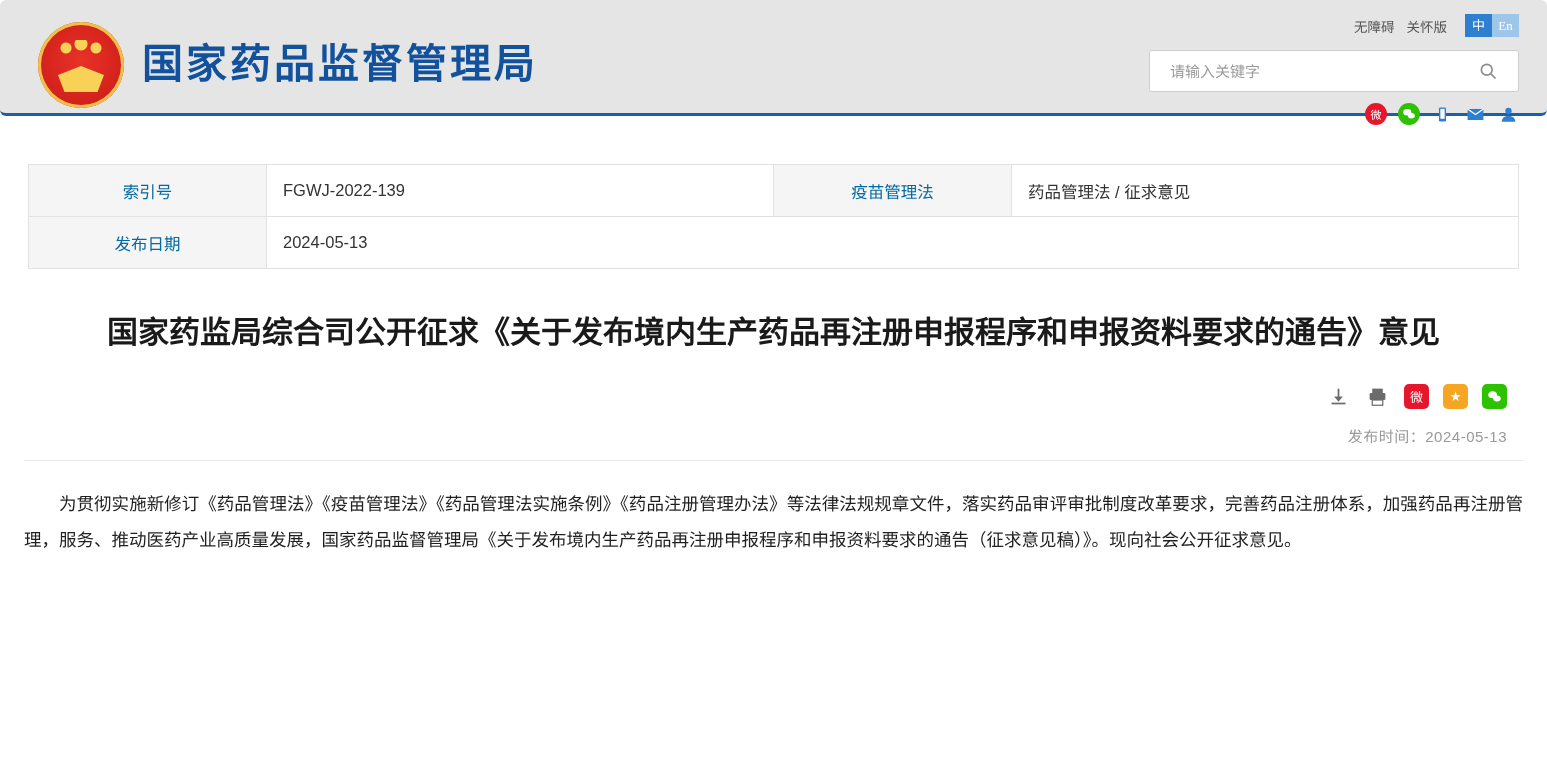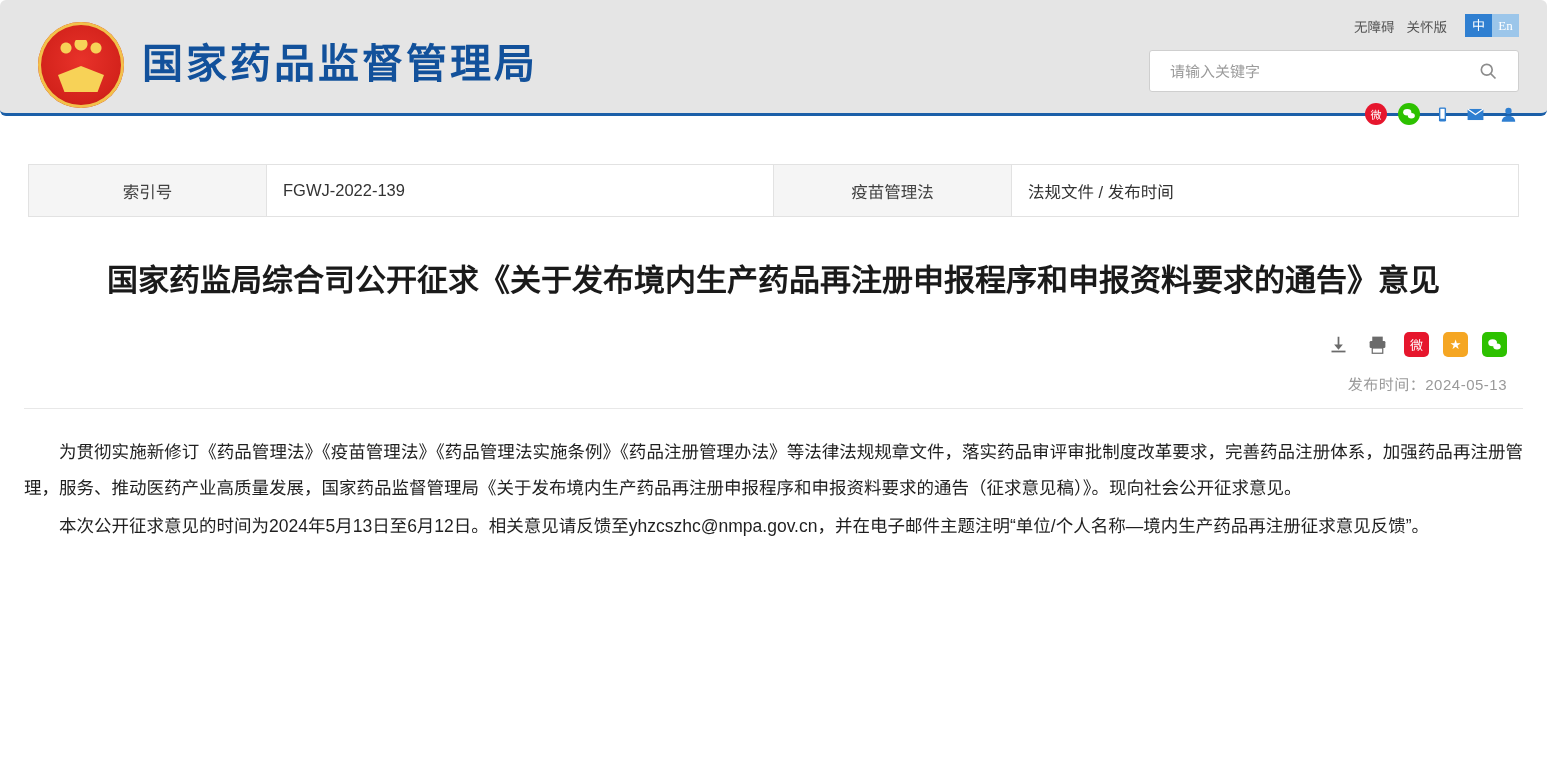--- a/index.html
+++ b/index.html
@@ -148,21 +148,21 @@
     color: #333;
   }
   .meta-table td {
     border: 1px solid #e2e2e2;
     height: 52px;
     padding: 8px 16px;
   }
   .meta-label {
     background: #f5f5f5;
     text-align: center;
-    color: #404040;
+    color: #0369a1;
     font-size: 16.5px;
     width: 238px;
   }
   .meta-value { background: #fff; padding-left: 18px; }
   .col-label2 { width: 238px; }
 
   
   .article-title {
     text-align: center;
     font-size: 31px;
@@ -282,21 +282,25 @@
       </span>
     </div>
   </div>
 
   <table class="meta-table">
     <tbody>
         <tr>
       <td class="meta-label">索引号</td>
       <td class="meta-value">FGWJ-2022-139</td>
       <td class="meta-label col-label2">疫苗管理法</td>
-      <td class="meta-value">法规文件 / 发布时间</td>
+      <td class="meta-value">药品管理法 / 征求意见</td>
+    </tr>
+    <tr>
+      <td class="meta-label">发布日期</td>
+      <td class="meta-value" colspan="3">2024-05-13</td>
     </tr>
   </tbody>
     </table>
 
   <h1 class="article-title">国家药监局综合司公开征求《关于发布境内生产药品再注册申报程序和申报资料要求的通告》意见</h1>
 
   <div class="action-row">
     <span class="act-ico">
       <svg viewBox="0 0 24 24" fill="currentColor">
           <path d="M11 3h2v9h4l-5 6-5-6h4z"></path>
@@ -321,16 +325,15 @@
   </div>
 
   <div class="publish-time">
     <span>发布时间：</span><span>2024-05-13</span>
   </div>
 
   <hr class="divider">
 
   <div class="body-text">
     <p>为贯彻实施新修订《药品管理法》《疫苗管理法》《药品管理法实施条例》《药品注册管理办法》等法律法规规章文件，落实药品审评审批制度改革要求，完善药品注册体系，加强药品再注册管理，服务、推动医药产业高质量发展，国家药品监督管理局《关于发布境内生产药品再注册申报程序和申报资料要求的通告（征求意见稿）》。现向社会公开征求意见。</p>
-    <p>本次公开征求意见的时间为2024年5月13日至6月12日。相关意见请反馈至yhzcszhc@nmpa.gov.cn，并在电子邮件主题注明“单位/个人名称—境内生产药品再注册征求意见反馈”。</p>
   </div>
 
 </div>
 
 </body></html>

